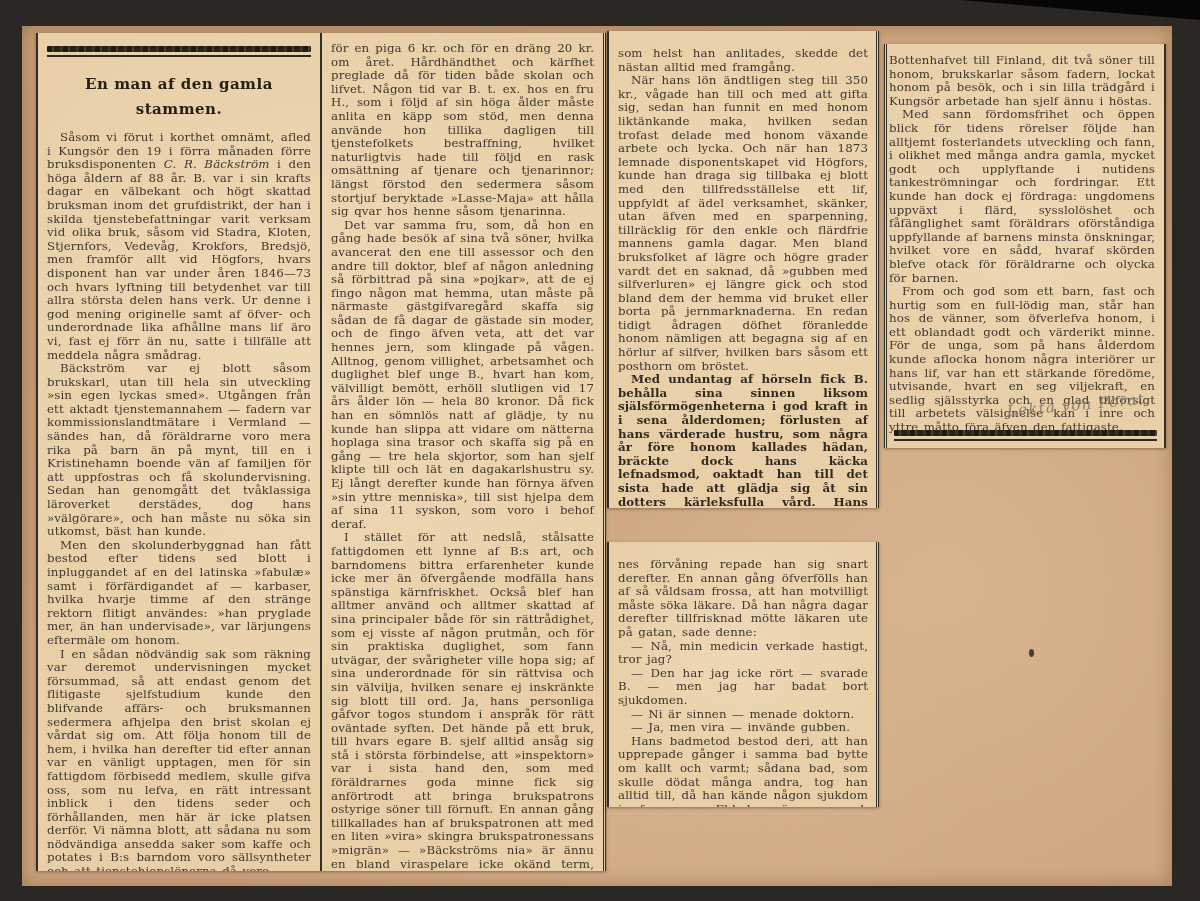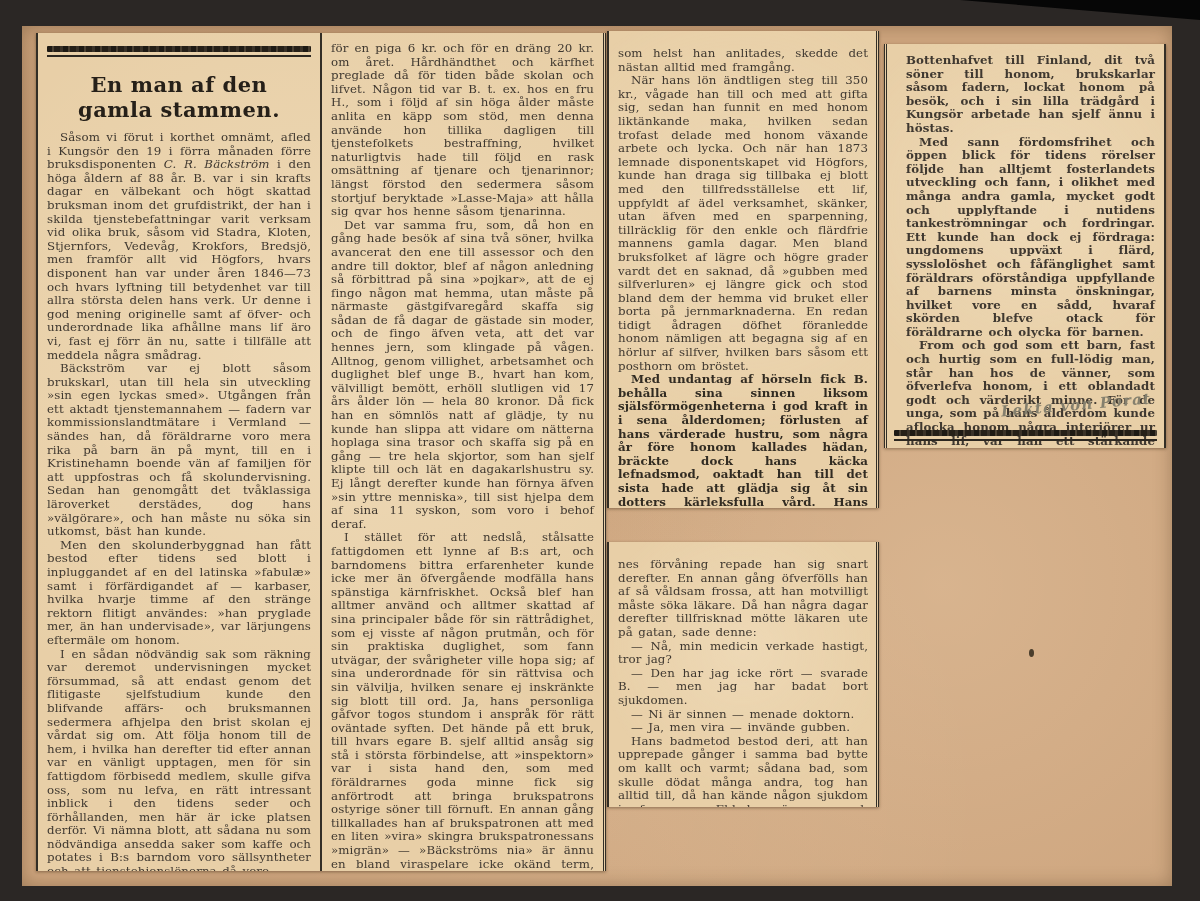--- a/index.html
+++ b/index.html
@@ -34,31 +34,31 @@
   }
   .piece-a{left:36px;top:33px;width:570px;height:838px;display:flex;}
   .piece-b1{left:607px;top:31px;width:272px;height:477px;}
   .piece-b2{left:607px;top:514px;width:272px;height:265px;margin-top:28px;}
   .piece-c{left:884px;top:44px;width:282px;height:404px;}
 
   .col{box-sizing:border-box;}
   .col-1{width:286px;border-left:2px solid #332e26;border-right:2px solid #332e26;padding:0 9px;}
   .col-2{flex:1;border-right:3px double #332e26;padding:9px 9px 8px 9px;}
   .piece-b1,.piece-b2{border-left:2px solid #332e26;border-right:3px double #332e26;box-sizing:border-box;padding:16px 8px 0 9px;}
-  .piece-c{border-left:3px double #332e26;border-right:2px solid #332e26;box-sizing:border-box;padding:10px 9px 0 19px;font-weight:bold;}
+  .piece-c{border-left:3px double #332e26;border-right:2px solid #332e26;box-sizing:border-box;padding:10px 9px 0 2px;}
 
   .headline-block{padding-top:13px;}
   .rule-thick{
     height:6px;
     background:repeating-linear-gradient(90deg,#1e1a14 0 5px,#4a4032 5px 7px,#262018 7px 13px,#3a3228 13px 16px);
     border-radius:1px;
   }
   .rule-thin{height:2px;background:#2c2720;margin-top:3px;}
   .headline{
-    font-size:21px;line-height:25px;font-weight:700;color:#262019;
+    font-size:15px;line-height:25px;font-weight:700;color:#262019;
     text-align:center;margin:15px 4px 9px 4px;letter-spacing:0.5px;
   }
   .col-text{
     font-size:11.8px;line-height:13.6px;color:#3f3830;
     text-align:justify;word-spacing:1.6px;letter-spacing:0.1px;
   }
   .para{margin:0;}
   .para.indent{text-indent:13px;}
   .para.bold{font-weight:700;color:#312b22;}
   .italic{font-style:italic;}

